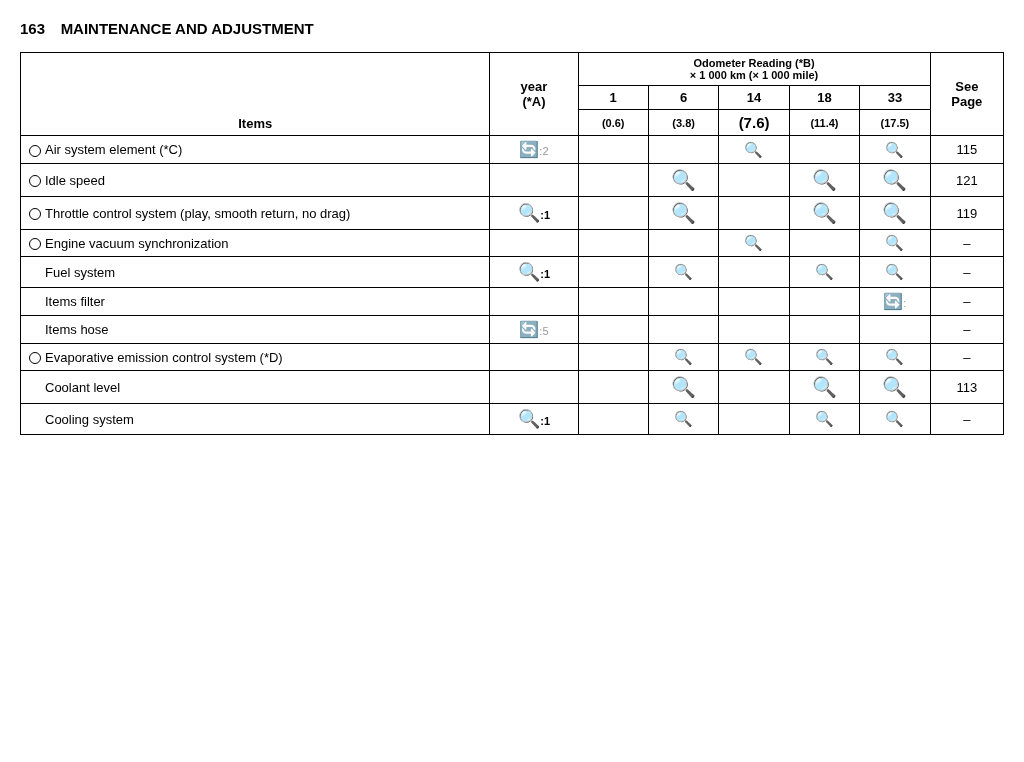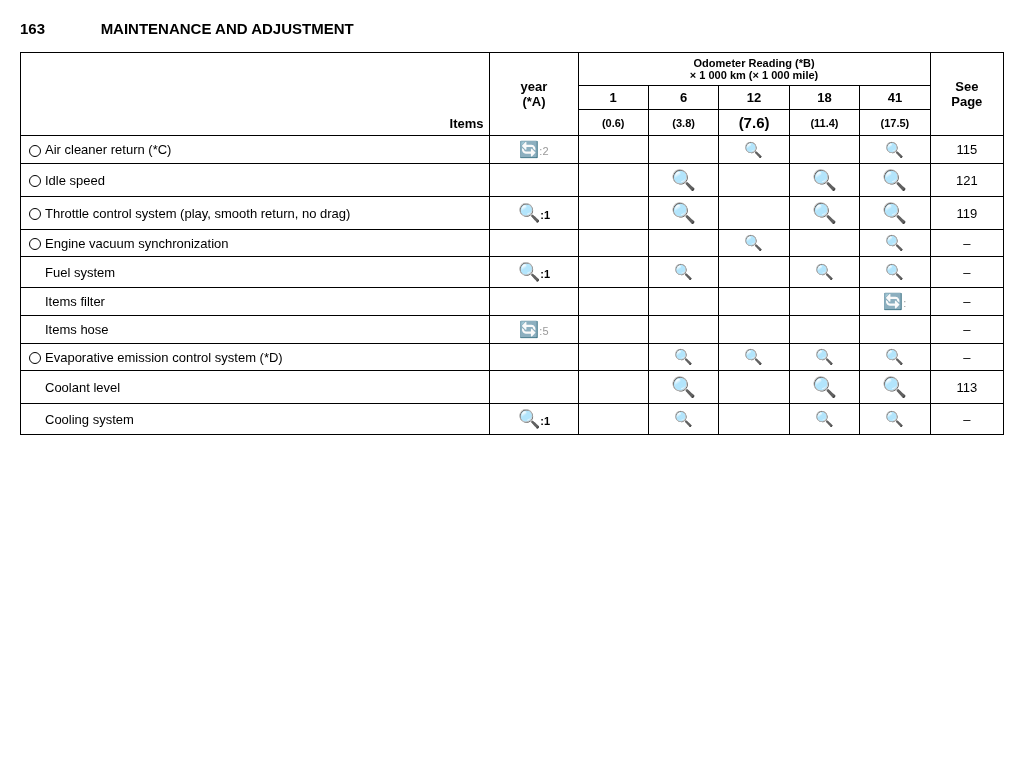--- a/index.html
+++ b/index.html
@@ -49,59 +49,59 @@
     }
   </style>
 </head>
 <body>
 
 
 
 <div>
   <span style="font-weight:bold;font-size:15px;">163</span>
   <span style="font-weight:bold;font-size:15px;">&nbsp;&nbsp;</span>
-  <span style="font-weight:bold;font-size:15px;margin-left:40px;">MAINTENANCE AND ADJUSTMENT</span>
+  <span style="font-weight:bold;font-size:15px;">MAINTENANCE AND ADJUSTMENT</span>
 </div>
 
 <br>
 
 <table class="main-table">
   <thead>
     <tr>
-      <th rowspan="3" class="items-col-wide" style="text-align:right; vertical-align:bottom; ">
+      <th rowspan="3" class="items-col-wide" style="text-align:center; vertical-align:bottom; ">
         <span>Items</span>
       </th>
       <th rowspan="3" class="col-year" style="vertical-align:middle; font-size:13px;">
         <span>year<br>(*A)</span>
       </th>
       <th colspan="5" style="font-size:11px; border-bottom: 1px solid #000;">
         <span>Odometer Reading (*B)<br>× 1 000 km (× 1 000 mile)</span>
       </th>
       <th rowspan="3" class="col-see" style="vertical-align:middle; font-size:13px;">
         <span>See<br>Page</span>
       </th>
     </tr>
     <tr>
       <th class="col-num"><span>1</span></th>
       <th class="col-num"><span>6</span></th>
-      <th class="col-num"><span>12</span></th>
+      <th class="col-num"><span>14</span></th>
       <th class="col-num"><span>18</span></th>
-      <th class="col-num"><span>41</span></th>
+      <th class="col-num"><span>33</span></th>
     </tr>
     <tr>
       <th class="col-num" style="font-size:11px;"><span>(0.6)</span></th>
       <th class="col-num" style="font-size:11px;"><span>(3.8)</span></th>
       <th class="col-num" style="font-size:15px;"><span>(7.6)</span></th>
       <th class="col-num" style="font-size:11px;margin-top:31px;"><span>(11.4)</span></th>
       <th class="col-num" style="font-size:11px;"><span>(17.5)</span></th>
     </tr>
   </thead>
   <tbody id="table-body">
   <tr>
-        <td class="items-col"><span class="circle-o"></span><span>Air cleaner return (*C)</span></td>
+        <td class="items-col"><span class="circle-o"></span><span>Air system element (*C)</span></td>
         <td><span style="font-size:16px;color:#999;">🔄</span><span style="font-size:11px;color:#999;">:2</span></td>
         <td></td>
         <td></td>
         <td><span style="font-size:15px;color:#999;">🔍</span></td>
         <td></td>
         <td><span style="font-size:15px;color:#999;">🔍</span></td>
         <td><span>115</span></td>
       </tr>
       <tr>
         <td class="items-col"><span class="circle-o"></span><span>Idle speed</span></td>

